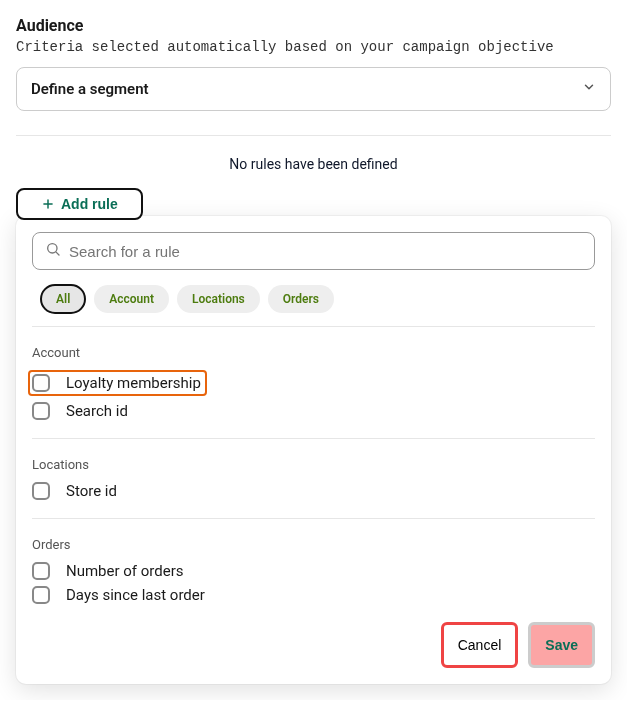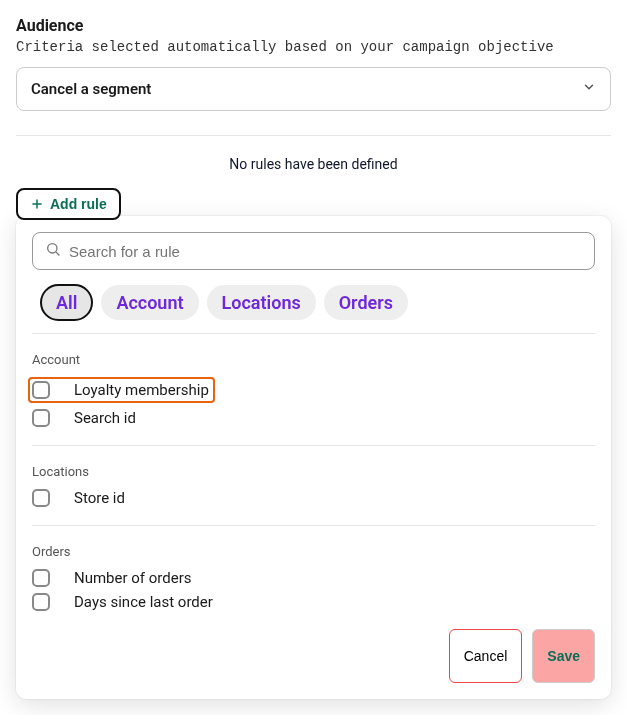--- a/index.html
+++ b/index.html
@@ -44,21 +44,21 @@
     font-size: 14px;
     color: #0f172a;
     padding: 18px 0 16px 0;
   }
   .add-rule-btn {
     display: inline-flex;
     align-items: center;
     gap: 6px;
     border: 2px solid #111;
     border-radius: 8px;
-    padding: 6px 12px;
+    padding: 6px 23px;
     font-size: 14px;
     font-weight: 600;
     color: #0a6e56;
     background: #fff;
     cursor: pointer;
     position: relative;
     z-index: 5;
   }
   .add-rule-btn svg { display: block; }
   .popup {
@@ -91,44 +91,44 @@
     margin-bottom: 12px;
     align-items: center;
     padding-left: 8px;
   }
   .pill {
     display: inline-flex;
     align-items: center;
     background: #eee;
     border-radius: 20px;
     padding: 6px 14px;
-    font-size: 18px;
-    font-weight: 600;
-    color: #6d28d9;
+    font-size: 12px;
+    font-weight: 600;
+    color: #4d7c0f;
     cursor: pointer;
     border: 1px solid transparent;
   }
   .pill.active {
     border: 2px solid #111;
     background: #e6e6e6;
   }
   .popup-divider {
     height: 1px;
     background: #e6e6e6;
     margin: 0 0 18px 0;
   }
   .group-label {
     font-size: 13px;
     color: #555;
     margin-bottom: 10px;
   }
   .chk-row {
     display: flex;
     align-items: center;
-    gap: 24px;
+    gap: 16px;
     font-size: 15px;
     margin-bottom: 6px;
   }
   .chk-row.highlighted {
     border: 2px solid #e8640c;
     border-radius: 4px;
     padding: 2px 4px 2px 2px;
     margin-left: -4px;
     display: inline-flex;
   }
@@ -145,43 +145,43 @@
     background: #e6e6e6;
     margin: 10px 0 18px 0;
   }
   .footer {
     display: flex;
     justify-content: flex-end;
     gap: 10px;
     margin-top: 14px;
   }
   .btn {
-    border: 1px solid #ef4444;
+    border: 3px solid #ef4444;
     border-radius: 6px;
-    padding: 18px 14px;
+    padding: 12px 14px;
     font-size: 14px;
     background: #fff;
     cursor: pointer;
   }
   .btn.primary {
     background: #fca5a5;
     color: #0a6e56;
     font-weight: 600;
     border-color: #ccc;
   }
 </style>
 </head>
 <body>
 
 <div>
   <div class="section-title">Audience</div>
   <div class="section-sub">Criteria selected automatically based on your campaign objective</div>
 
   <div class="segment-select">
-    <span>Cancel a segment</span>
+    <span>Define a segment</span>
     <span>
       <svg width="14" height="14" viewBox="0 0 24 24" fill="none" stroke="#555" stroke-width="2.5" stroke-linecap="round" stroke-linejoin="round">
           <polyline points="6 9 12 15 18 9"></polyline>
         </svg>
     </span>
   </div>
 
   <div class="divider"></div>
   <div class="no-rules">No rules have been defined</div>
 

